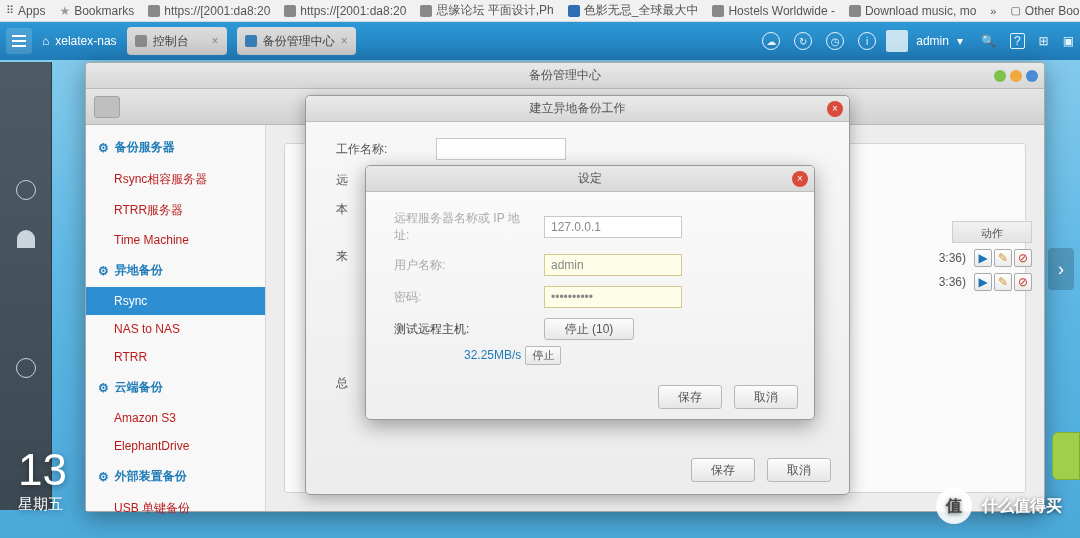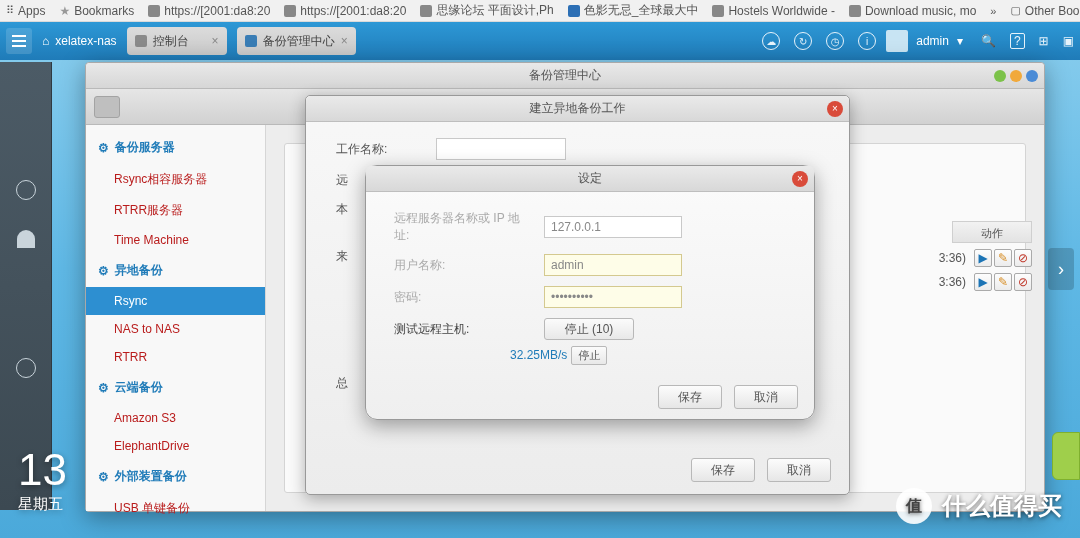--- a/index.html
+++ b/index.html
@@ -48,43 +48,43 @@
 .wizard{position:absolute;left:305px;top:95px;width:545px;height:400px;background:linear-gradient(#F8F8F8,#ECECEC);border:1px solid #999;border-radius:5px;box-shadow:0 4px 16px rgba(0,0,0,.3)}
 .wizard-title{height:26px;background:linear-gradient(#EAEAEA,#D8D8D8);border-bottom:1px solid #BEBEBE;display:flex;align-items:center;justify-content:center;color:#555;border-radius:5px 5px 0 0;position:relative}
 .close-x{position:absolute;right:6px;top:5px;width:16px;height:16px;background:#D94B3A;border-radius:50%;color:#fff;line-height:15px;text-align:center;font-size:10px;cursor:pointer}
 .wizard-body{padding:16px 30px;color:#666}
 .form-row{display:flex;align-items:center;margin-bottom:12px;gap:10px}
 .form-row label{width:90px;color:#555}
 .form-row input{width:130px;height:22px;border:1px solid #C9C9C9;padding:0 6px;background:#fff}
 .wizard-footer{position:absolute;bottom:12px;right:18px;display:flex;gap:12px}
 .btn{min-width:64px;height:24px;background:linear-gradient(#FCFCFC,#E6E6E6);border:1px solid #B8B8B8;border-radius:3px;color:#555;cursor:pointer}
 
-.settings-dlg{position:absolute;left:365px;top:165px;width:450px;height:255px;background:linear-gradient(#FBFBFB,#EFEFEF);border:1px solid #999;border-radius:12px;box-shadow:0 6px 20px rgba(0,0,0,.35)}
+.settings-dlg{position:absolute;left:365px;top:165px;width:450px;height:255px;background:linear-gradient(#FBFBFB,#EFEFEF);border:1px solid #999;border-radius:5px;box-shadow:0 6px 20px rgba(0,0,0,.35)}
 .settings-body{padding:18px 28px 10px}
 .srow{display:flex;align-items:center;margin-bottom:10px;gap:10px}
 .srow .lbl{width:140px;color:#AAA}
 .srow .lbl.active{color:#444}
 .srow input{width:138px;height:22px;border:1px solid #D4C98F;background:#FEFDE8;padding:0 6px;color:#888}
 .srow input.norm{background:#fff;border:1px solid #C9C9C9}
 .stop-btn{width:90px;height:22px;border:1px solid #B8B8B8;background:linear-gradient(#FBFBFB,#E8E8E8);border-radius:3px;color:#555}
-.speed{color:#1F7BB8;margin-left:116px;margin-top:-4px}
+.speed{color:#1F7BB8;margin-left:70px;margin-top:-4px}
 .mini-stop{display:inline-block;border:1px solid #B8B8B8;background:linear-gradient(#FBFBFB,#E8E8E8);padding:1px 6px;margin-left:4px;color:#555;font-size:11px;border-radius:2px}
 .settings-footer{position:absolute;bottom:10px;right:16px;display:flex;gap:12px}
 
 .dock{position:absolute;left:0;top:62px;width:52px;height:448px;background:linear-gradient(180deg,#4C5B66,#3C4952);border-right:1px solid #2F3A42;display:flex;flex-direction:column;align-items:center;padding-top:18px;gap:30px}
 .dock-icon{width:20px;height:20px;border:1.6px solid #C9D4DB;border-radius:50%}
 .dock-person{width:18px;height:18px;background:#C9D4DB;border-radius:50% 50% 0 0}
 
 .clock{position:absolute;left:18px;bottom:24px;color:#fff;text-shadow:0 2px 6px rgba(0,0,0,.4)}
 .clock .big{font-size:44px;font-weight:300}
 .clock .day{font-size:15px}
 
 .watermark{position:absolute;right:18px;bottom:14px;display:flex;align-items:center;gap:10px;color:#fff;text-shadow:0 1px 4px rgba(0,0,0,.6)}
 .wm-circle{width:36px;height:36px;background:rgba(255,255,255,.9);border-radius:50%;display:flex;align-items:center;justify-content:center;color:#444;font-weight:bold;font-size:16px}
-.wm-text{font-size:24px;font-weight:bold}
+.wm-text{font-size:16px;font-weight:bold}
 
 .edge-nav{position:absolute;right:6px;top:50%;transform:translateY(-50%);width:26px;height:42px;background:rgba(0,0,0,.18);border-radius:4px;display:flex;align-items:center;justify-content:center;color:#fff;font-size:18px}
 
 .widget{position:absolute;right:0;top:432px;width:28px;height:48px;background:#9FCF4B;border-radius:6px 0 0 6px;border:1px solid #7FB02E}
 .gear{display:inline-block}
 </style>
 </head>
 <body>
 
 <div class="chrome-bar">

